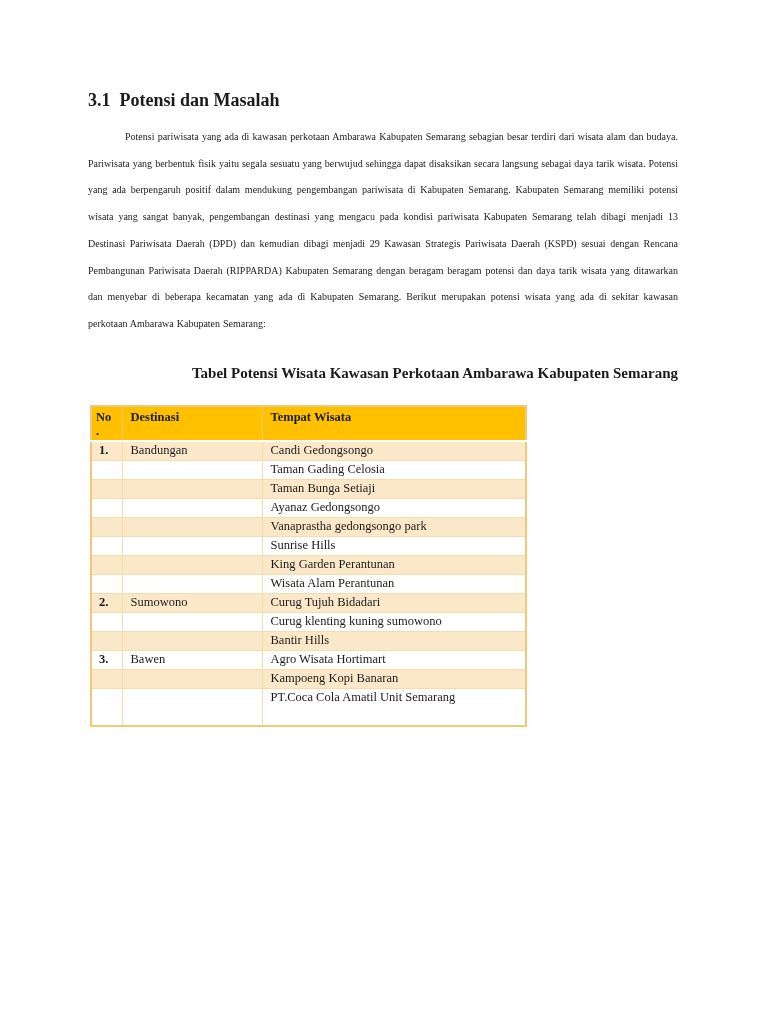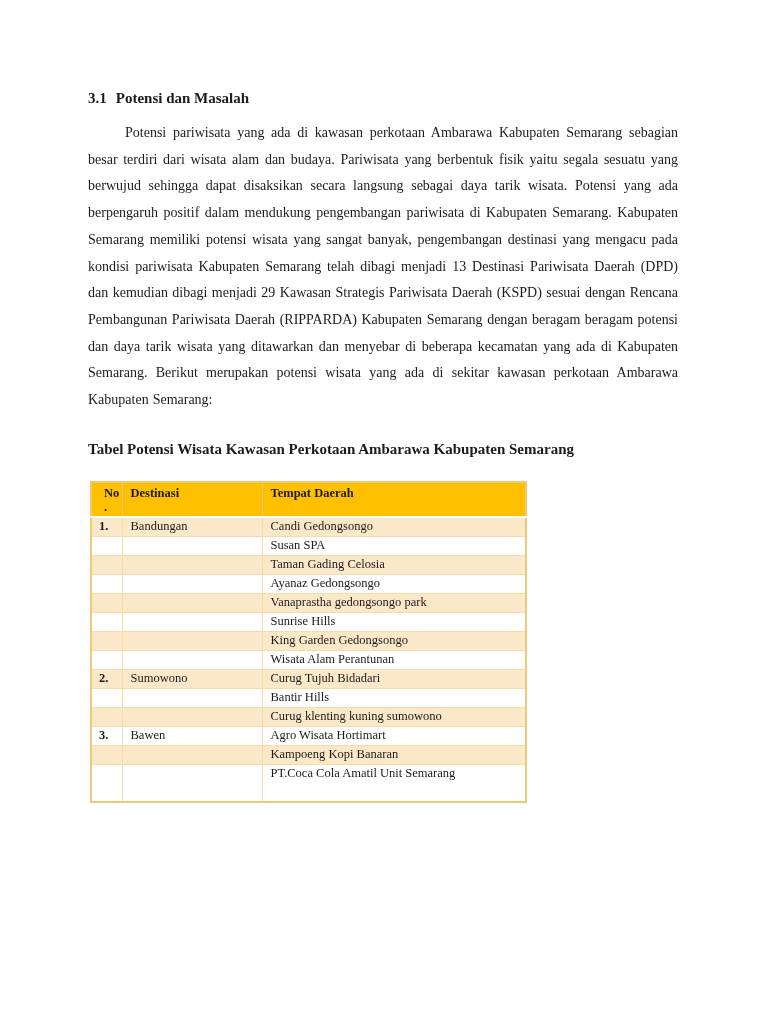--- a/index.html
+++ b/index.html
@@ -10,36 +10,36 @@
     color: #1b1b1b;
     overflow: hidden;
     position: relative;
   }
   .page {
     position: absolute;
     left: 88px; top: 90px;
     width: 590px;
   }
   .heading {
-    font-size: 15px;
+    font-size: 18px;
     font-weight: bold;
     margin: 0 0 13px 0;
   }
   .heading .num { display: inline-block; margin-right: 9px; }
   .body-text {
-    font-size: 14px;
+    font-size: 10px;
     line-height: 26.7px;
     text-align: justify;
     text-indent: 37px;
     word-spacing: 0.5px;
     margin: 0;
   }
   .table-title {
     margin-top: 27px;
-    text-align: left;
+    text-align: right;
     font-weight: bold;
     font-size: 15px;
   }
   table.potensi {
     margin-top: 23px;
     margin-left: 2px;
     border-collapse: collapse;
     table-layout: fixed;
     width: 435px;
     font-size: 12.5px;
@@ -53,21 +53,21 @@
     text-align: left;
     font-weight: bold;
     font-size: 12.5px;
     padding: 3px 8px 2px 8px;
     height: 24px;
     vertical-align: top;
     line-height: 14px;
     border-left: 1px solid #F1C878;
     border-bottom: 2px solid #ffffff;
   }
-  th.no-col { white-space: pre-line; padding-left: 12px; padding-right: 2px; margin-left: 27px; }
+  th.no-col { white-space: pre-line; padding-left: 4px; padding-right: 2px; margin-left: 27px; }
   td {
     padding: 1px 8px 1px 8px;
     height: 16px;
     vertical-align: top;
     line-height: 15.5px;
     border: 1px solid #F5DCA8;
   }
   td.no-cell { font-weight: bold; padding-left: 7px; padding-right: 2px; }
   tbody tr:nth-child(odd) td { background: #FBE8C9; }
   tbody tr:nth-child(even) td { background: #ffffff; }
@@ -90,78 +90,78 @@
     <colgroup>
         <col class="c-no">
         <col class="c-kec">
         <col class="c-tmp">
       </colgroup>
     <thead>
       <tr>
         <th class="no-col">No
 .</th>
         <th>Destinasi</th>
-        <th>Tempat Daerah</th>
+        <th>Tempat Wisata</th>
       </tr>
     </thead>
     <tbody>
       <tr>
           <td class="no-cell">1.</td>
           <td>Bandungan</td>
           <td>Candi Gedongsongo</td>
         </tr>
       <tr>
           <td class="no-cell"></td>
           <td></td>
-          <td>Susan SPA</td>
+          <td>Taman Gading Celosia</td>
         </tr>
       <tr>
           <td class="no-cell"></td>
           <td></td>
-          <td>Taman Gading Celosia</td>
+          <td>Taman Bunga Setiaji</td>
         </tr>
       <tr>
           <td class="no-cell"></td>
           <td></td>
           <td>Ayanaz Gedongsongo</td>
         </tr>
       <tr>
           <td class="no-cell"></td>
           <td></td>
           <td>Vanaprastha gedongsongo park</td>
         </tr>
       <tr>
           <td class="no-cell"></td>
           <td></td>
           <td>Sunrise Hills</td>
         </tr>
       <tr>
           <td class="no-cell"></td>
           <td></td>
-          <td>King Garden Gedongsongo</td>
+          <td>King Garden Perantunan</td>
         </tr>
       <tr>
           <td class="no-cell"></td>
           <td></td>
           <td>Wisata Alam Perantunan</td>
         </tr>
       <tr>
           <td class="no-cell">2.</td>
           <td>Sumowono</td>
           <td>Curug Tujuh Bidadari</td>
         </tr>
       <tr>
           <td class="no-cell"></td>
           <td></td>
-          <td>Bantir Hills</td>
+          <td>Curug klenting kuning sumowono</td>
         </tr>
       <tr>
           <td class="no-cell"></td>
           <td></td>
-          <td>Curug klenting kuning sumowono</td>
+          <td>Bantir Hills</td>
         </tr>
       <tr>
           <td class="no-cell">3.</td>
           <td>Bawen</td>
           <td>Agro Wisata Hortimart</td>
         </tr>
       <tr>
           <td class="no-cell"></td>
           <td></td>
           <td>Kampoeng Kopi Banaran</td>

